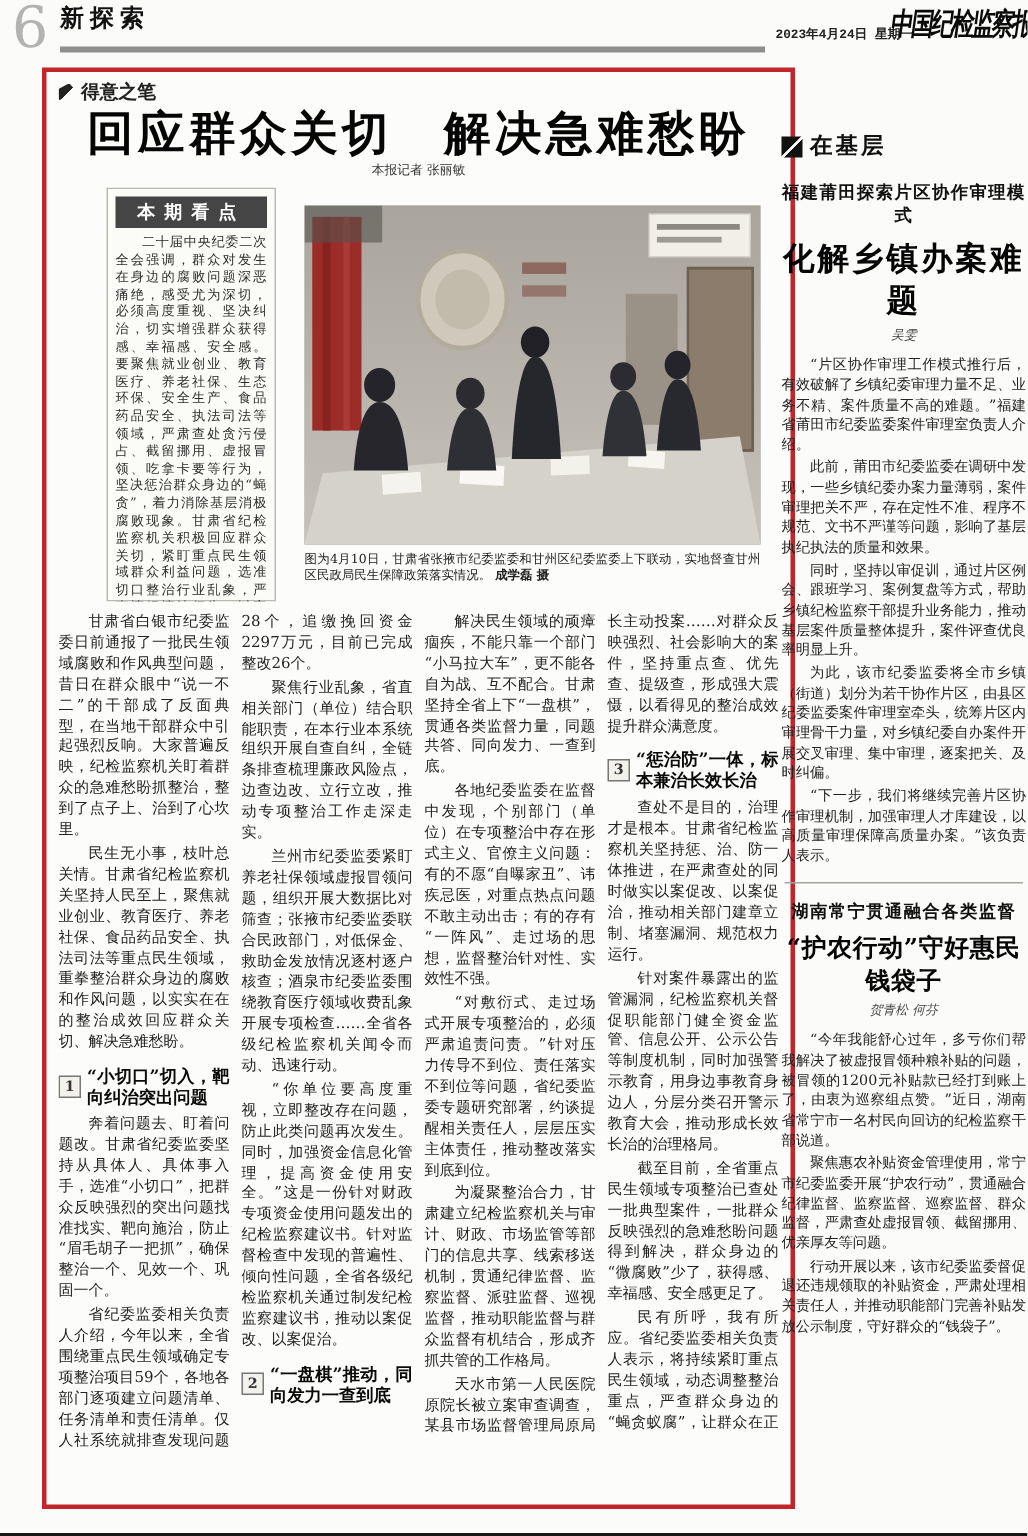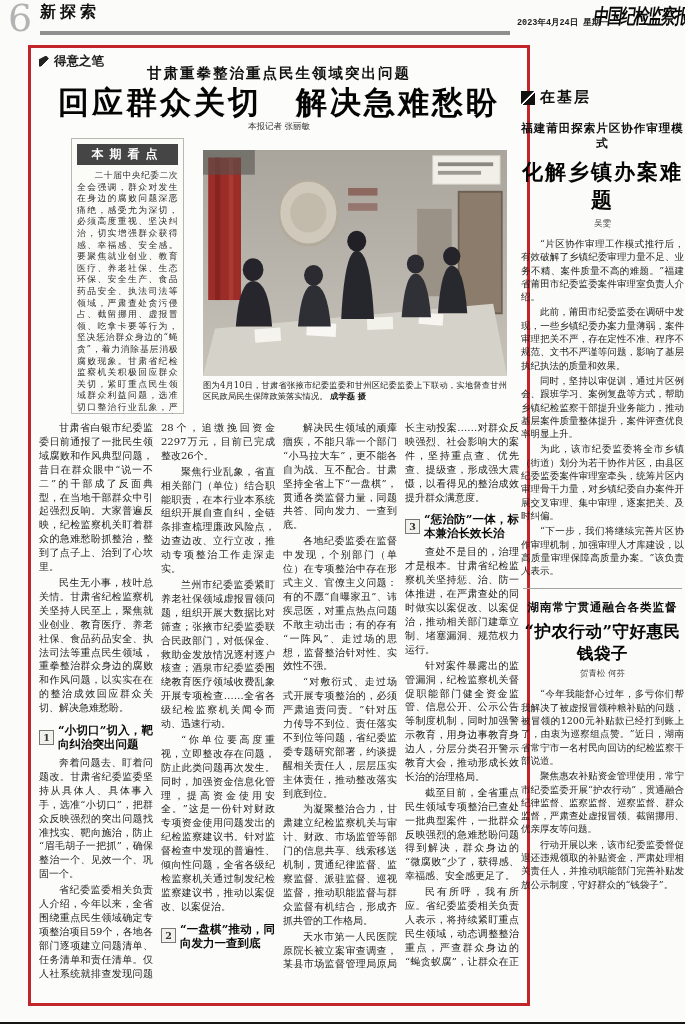--- a/index.html
+++ b/index.html
@@ -44,21 +44,21 @@
   .badge{flex:none;width:13px;height:13px;border:1px solid #777;color:#333;font-size:9.5px;line-height:13px;text-align:center;font-weight:bold;background:#f2f1ec;}
 
   
   .right-col{position:absolute;left:521px;top:88px;width:163px;}
   .zaji-label{display:flex;align-items:center;gap:5px;font-size:15px;font-weight:bold;letter-spacing:2px;color:#111;}
   .zaji-icon{width:14px;height:14px;flex:none;background:linear-gradient(135deg,#111 46%,#fff 48%,#fff 55%,#111 57%);}
   .s-article{margin-top:14px;}
   .s-kicker{text-align:center;font-size:11.5px;font-weight:bold;letter-spacing:1px;color:#111;font-family:Liberation Mono, monospace;}
   .s-headline-1{text-align:center;font-size:21px;font-weight:bold;letter-spacing:2px;margin:7px 0 4px 0;color:#050505;}
   .s-headline-2{text-align:center;font-size:16.5px;font-weight:bold;letter-spacing:.5px;margin:6px 0 3px 0;color:#050505;}
-  .s-byline{text-align:center;font-size:8.5px;color:#444;margin-bottom:7px;}
+  .s-byline{text-align:center;font-size:8.5px;color:#444;margin-bottom:7px;font-style:italic;}
   .s-article p{margin:0 0 2px 0;font-size:9.5px;line-height:13.3px;text-align:justify;text-indent:2em;color:#222;}
   .divider{border:none;border-top:1px solid #a5a5a0;margin:11px 2px;}
 
   
   .page-footer{position:absolute;left:0;top:1022px;width:685px;border-top:2px solid #161616;text-align:center;
     font-size:9.5px;font-weight:bold;color:#222;padding-top:5px;font-family:"Liberation Sans",sans-serif;}
 </style>
 </head>
 <body>
 
@@ -71,21 +71,20 @@
     <span>2023年4月24日</span>
     <span>星期一</span>
   </div>
   <div class="masthead">中国纪检监察报</div>
 
   <section class="main-box">
     <div class="col-label">
       <span class="pen-icon"></span>
       <span>得意之笔</span>
     </div>
-    <div class="kicker">甘肃重拳整治重点民生领域突出问题</div>
     <h1 class="main-headline" style="margin:2px 0;">回应群众关切　解决急难愁盼</h1>
     <div class="main-byline">本报记者 张丽敏</div>
 
     <div class="band1">
       <aside class="highlights">
         <div class="hl-title">本期看点</div>
         <p class="hl-text">二十届中央纪委二次全会强调，群众对发生在身边的腐败问题深恶痛绝，感受尤为深切，必须高度重视、坚决纠治，切实增强群众获得感、幸福感、安全感。要聚焦就业创业、教育医疗、养老社保、生态环保、安全生产、食品药品安全、执法司法等领域，严肃查处贪污侵占、截留挪用、虚报冒领、吃拿卡要等行为，坚决惩治群众身边的“蝇贪”，着力消除基层消极腐败现象。甘肃省纪检监察机关积极回应群众关切，紧盯重点民生领域群众利益问题，选准切口整治行业乱象，严查违纪违法行为，以案促改促治，不断推动全面从严治党向纵深推进。</p>
       </aside>
       <figure>
         <svg class="photo-frame" viewBox="0 0 352 238" preserveAspectRatio="none">

